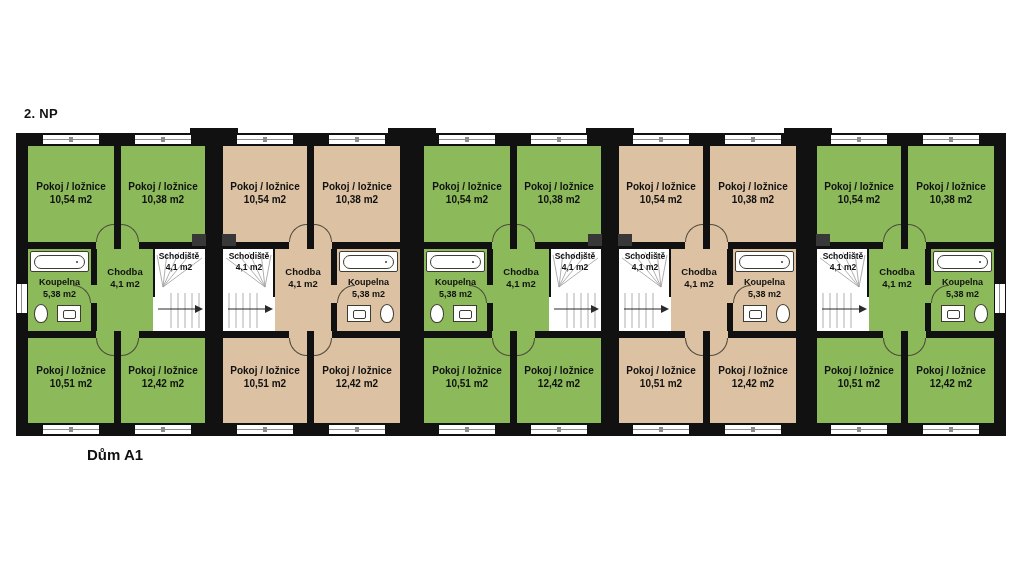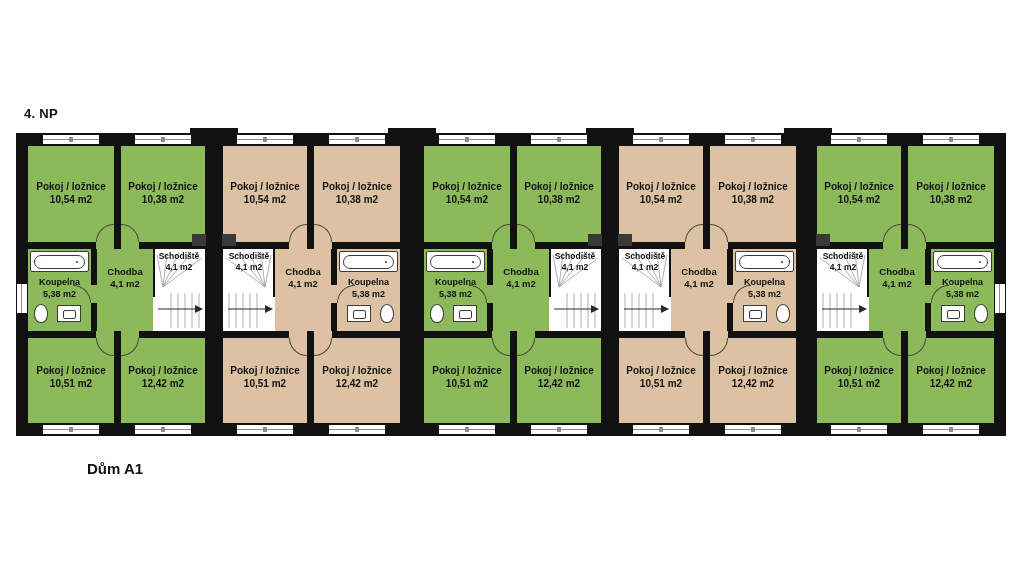--- a/index.html
+++ b/index.html
@@ -1,32 +1,32 @@
 <!DOCTYPE html>
 <html><head>
 <meta charset="utf-8">
 <style>
   html,body{margin:0;padding:0;}
   body{width:1024px;height:576px;background:#ffffff;font-family:"Liberation Sans", sans-serif;color:#111;}
   #screen{position:relative;width:1024px;height:576px;background:#fff;overflow:hidden;}
   #floor-title{position:absolute;left:24px;top:106px;font-size:13px;font-weight:bold;letter-spacing:.3px;}
   #plan{position:absolute;left:16px;top:133px;width:990px;height:303px;}
   .room-label div{white-space:nowrap;}
-  .house-name{position:absolute;top:460px;width:198px;text-align:center;font-size:15px;font-weight:bold;}
+  .house-name{position:absolute;top:446px;width:198px;text-align:center;font-size:15px;font-weight:bold;}
   .chimney{position:absolute;top:128px;width:48px;height:7px;}
   .window-sill{position:absolute;left:0;top:4px;width:100%;height:1px;background:#8c8c8c;}
   .window-tick{position:absolute;left:50%;top:2px;width:4px;height:5px;margin-left:-2px;background:#8c8c8c;}
   .side-sill{position:absolute;top:0;left:4px;width:1px;height:100%;background:#8c8c8c;}
   .fixture{box-sizing:border-box;background:#fff;border:1.4px solid #3c3c32;}
 </style>
 </head>
 <body>
 
 <div id="screen">
-  <div id="floor-title">4. NP</div>
+  <div id="floor-title">2. NP</div>
   <div id="plan">
       <div style="position: absolute; left: 0px; top: 0px; width: 198px; height: 303px; background: rgb(17, 17, 17);">
         <div style="position: absolute; left: 12px; top: 13px; width: 86px; height: 96px; background: rgb(140, 186, 91);"></div>
         <div style="position: absolute; left: 105px; top: 13px; width: 84px; height: 96px; background: rgb(140, 186, 91);"></div>
         <div style="position: absolute; left: 12px; top: 116px; width: 63px; height: 82px; background: rgb(140, 186, 91);"></div>
         <div style="position: absolute; left: 81px; top: 116px; width: 56px; height: 82px; background: rgb(140, 186, 91);"></div>
         <div style="position: absolute; left: 137px; top: 116px; width: 52px; height: 82px; background: rgb(255, 255, 255);"></div>
         <div style="position: absolute; left: 12px; top: 205px; width: 86px; height: 85px; background: rgb(140, 186, 91);"></div>
         <div style="position: absolute; left: 105px; top: 205px; width: 84px; height: 85px; background: rgb(140, 186, 91);"></div>
         <div style="position: absolute; left: 27px; top: 2px; width: 56px; height: 9px; background: rgb(255, 255, 255);">

